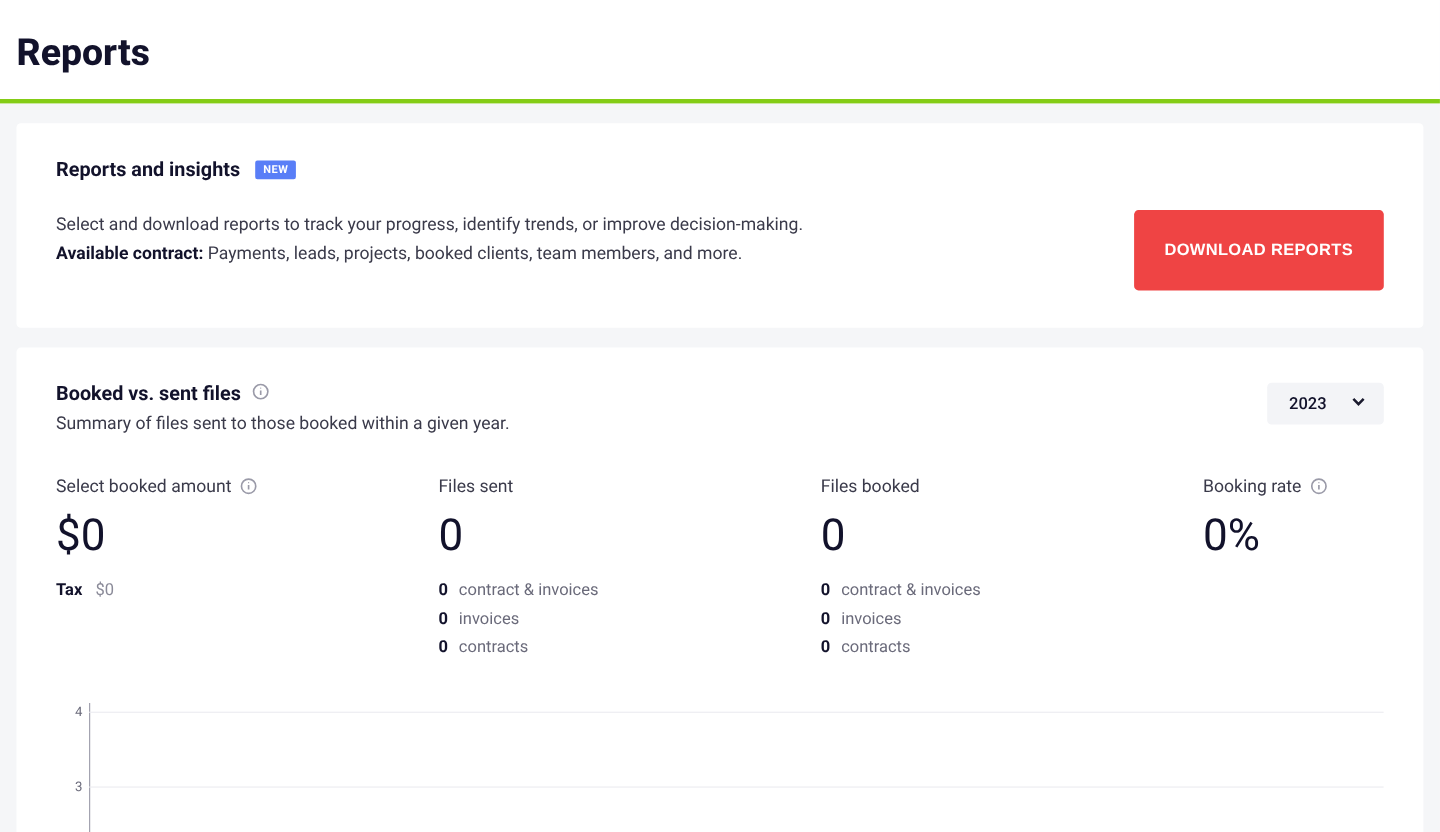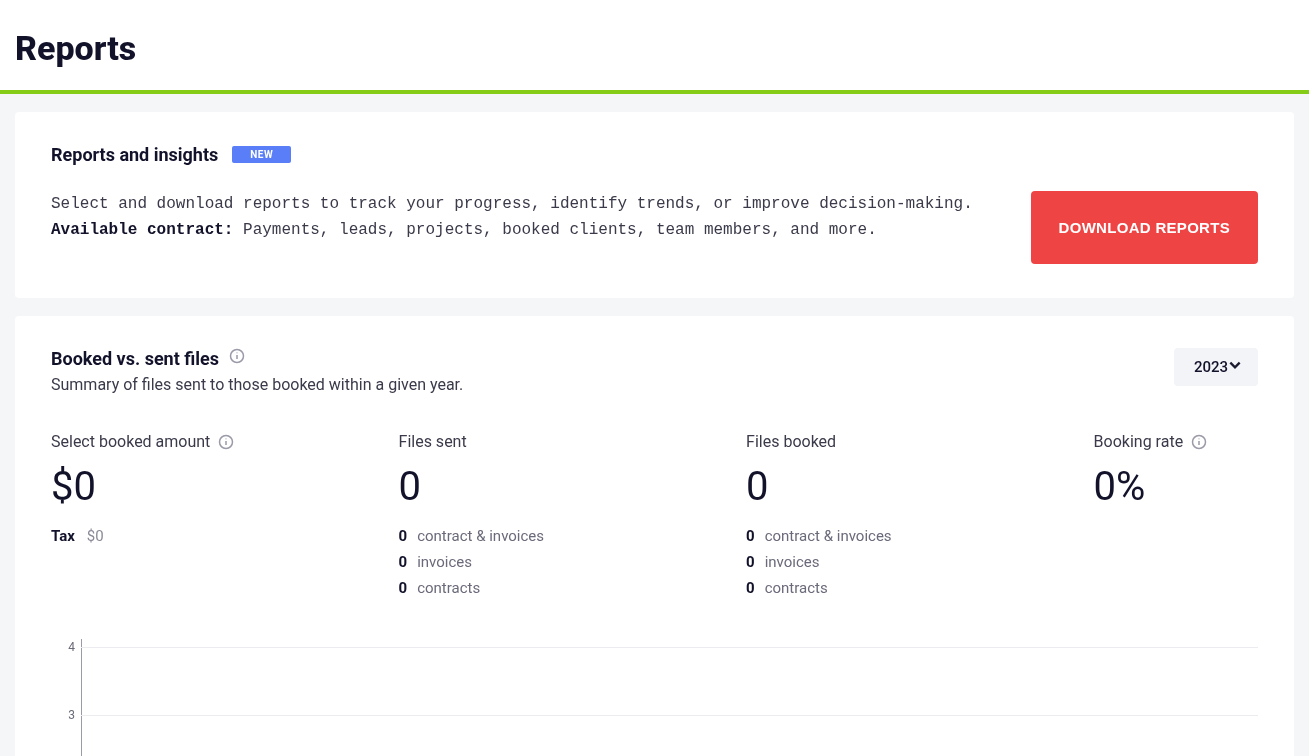--- a/index.html
+++ b/index.html
@@ -33,28 +33,28 @@
   }
   .insights-head h2 {
     font-size: 18px; font-weight: 700; color: #12122b;
   }
   .new-badge {
     background: #597ef7;
     color: #ffffff;
     font-size: 10px;
     font-weight: 700;
     letter-spacing: 0.5px;
-    padding: 3px 18px;
+    padding: 3px 7px;
     border-radius: 2px;
   }
   .insights-body {
     display: flex; justify-content: space-between; align-items: flex-start; gap: 24px;
   }
   .insights-text p {
-    font-size: 16px; color: #3a3a4a; line-height: 1.65; font-family: Liberation Mono, monospace;
+    font-size: 16px; color: #3a3a4a; line-height: 1.65;
   }
   .insights-text .bold { font-weight: 700; color: #12122b; }
   .download-btn {
     background: #ef4444;
     color: #ffffff;
     border: none;
     font-size: 15px;
     font-weight: 700;
     letter-spacing: 0.3px;
     padding: 28px 28px;
@@ -72,21 +72,21 @@
     margin-bottom: 6px;
   }
   .booked-titles p { font-size: 16px; color: #3a3a4a; }
   .info-icon {
     display: inline-flex; align-items: center; justify-content: center;
     width: 16px; height: 16px;
     color: #9a9aa8;
   }
   .info-icon svg { width: 16px; height: 16px; }
   .year-select {
-    display: flex; align-items: center; 
+    display: flex; align-items: center; gap: 22px;
     background: #f3f4f7;
     padding: 10px 16px 10px 20px;
     border-radius: 4px;
     cursor: pointer;
     font-size: 15px; font-weight: 500; color: #12122b;
   }
   .chev { width: 14px; height: 14px; color: #1a1a2e; }
   .metrics-row {
     display: flex; gap: 12px;
   }

